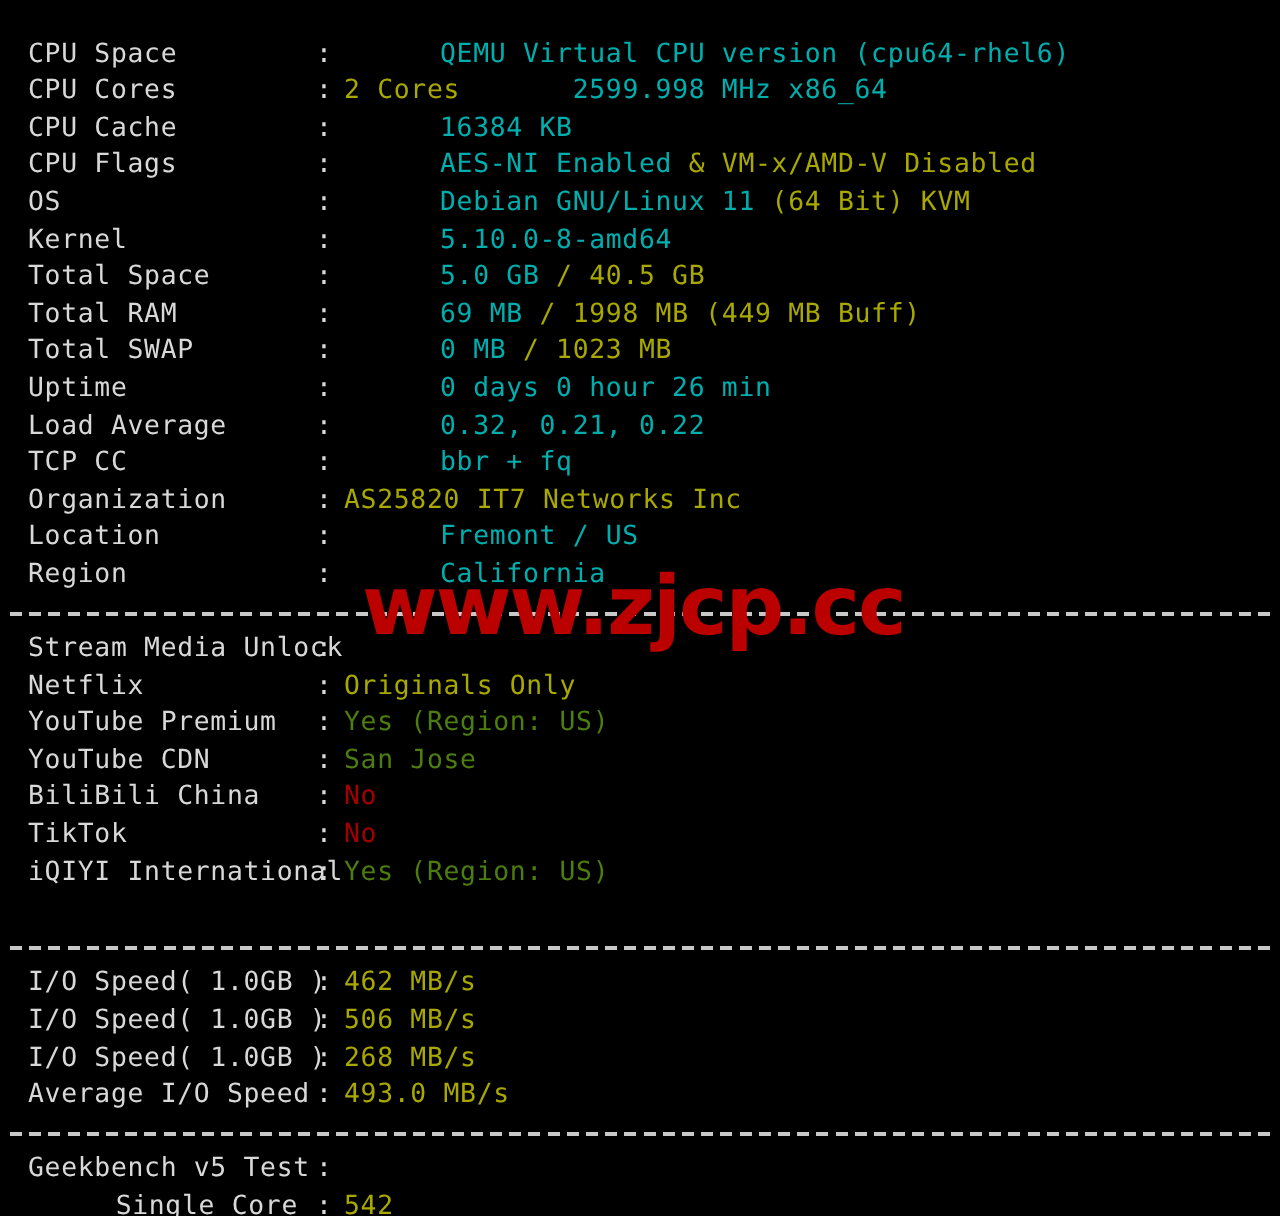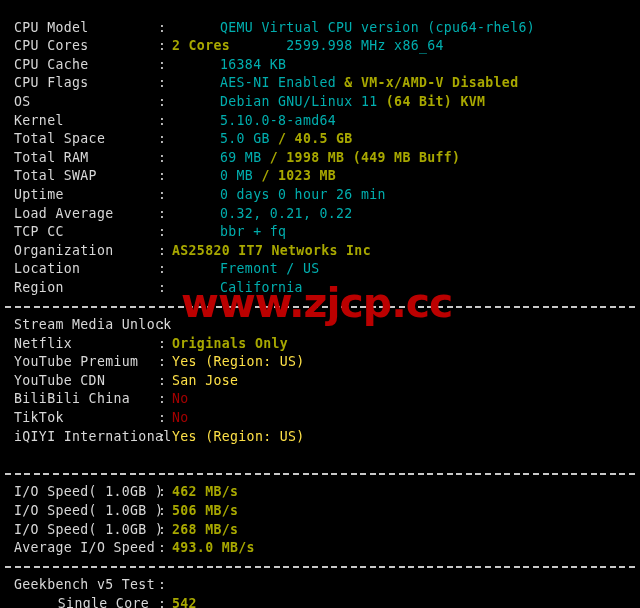--- a/index.html
+++ b/index.html
@@ -48,22 +48,22 @@
     padding-left: 0;
     padding-right: 9px;
     width: 158px;
   }
   .colon {
     display: inline-block;
     width: 14px;
     color: #d8d8d8;
   }
   .c-cyan   { color: #00aeae; margin-left: 48px; }
-  .c-yellow { color: #a8a800; font-weight: bold; }
-  .c-green  { color: #fde047; }
+  .c-yellow { color: #a8a800; }
+  .c-green  { color: #4d7c0f; }
   .c-red    { color: #a40000; }
 
   .sep {
     height: 18.6px;
     position: relative;
   }
   .sep::before {
     content: "";
     position: absolute;
     left: 5px;
@@ -95,21 +95,21 @@
 </head>
 <body>
 
 <div id="terminal">
 
   <div class="rows">
 
     <div class="spacer"></div>
 
     <div id="system-section">
-        <div class="line"><span class="label">CPU Model</span><span class="colon">:</span><span class="c-cyan">QEMU Virtual CPU version (cpu64-rhel6)</span></div>
+        <div class="line"><span class="label">CPU Space</span><span class="colon">:</span><span class="c-cyan">QEMU Virtual CPU version (cpu64-rhel6)</span></div>
         <div class="line"><span class="label">CPU Cores</span><span class="colon">:</span><span class="c-yellow">2 Cores </span><span class="c-cyan">2599.998 MHz x86_64</span></div>
         <div class="line"><span class="label">CPU Cache</span><span class="colon">:</span><span class="c-cyan">16384 KB</span></div>
         <div class="line"><span class="label">CPU Flags</span><span class="colon">:</span><span class="c-cyan">AES-NI Enabled </span><span class="c-yellow">&amp; VM-x/AMD-V Disabled</span></div>
         <div class="line"><span class="label">OS</span><span class="colon">:</span><span class="c-cyan">Debian GNU/Linux 11 </span><span class="c-yellow">(64 Bit) KVM</span></div>
         <div class="line"><span class="label">Kernel</span><span class="colon">:</span><span class="c-cyan">5.10.0-8-amd64</span></div>
         <div class="line"><span class="label">Total Space</span><span class="colon">:</span><span class="c-cyan">5.0 GB </span><span class="c-yellow">/ 40.5 GB</span></div>
         <div class="line"><span class="label">Total RAM</span><span class="colon">:</span><span class="c-cyan">69 MB </span><span class="c-yellow">/ 1998 MB (449 MB Buff)</span></div>
         <div class="line"><span class="label">Total SWAP</span><span class="colon">:</span><span class="c-cyan">0 MB </span><span class="c-yellow">/ 1023 MB</span></div>
         <div class="line"><span class="label">Uptime</span><span class="colon">:</span><span class="c-cyan">0 days 0 hour 26 min</span></div>
         <div class="line"><span class="label">Load Average</span><span class="colon">:</span><span class="c-cyan">0.32, 0.21, 0.22</span></div>

